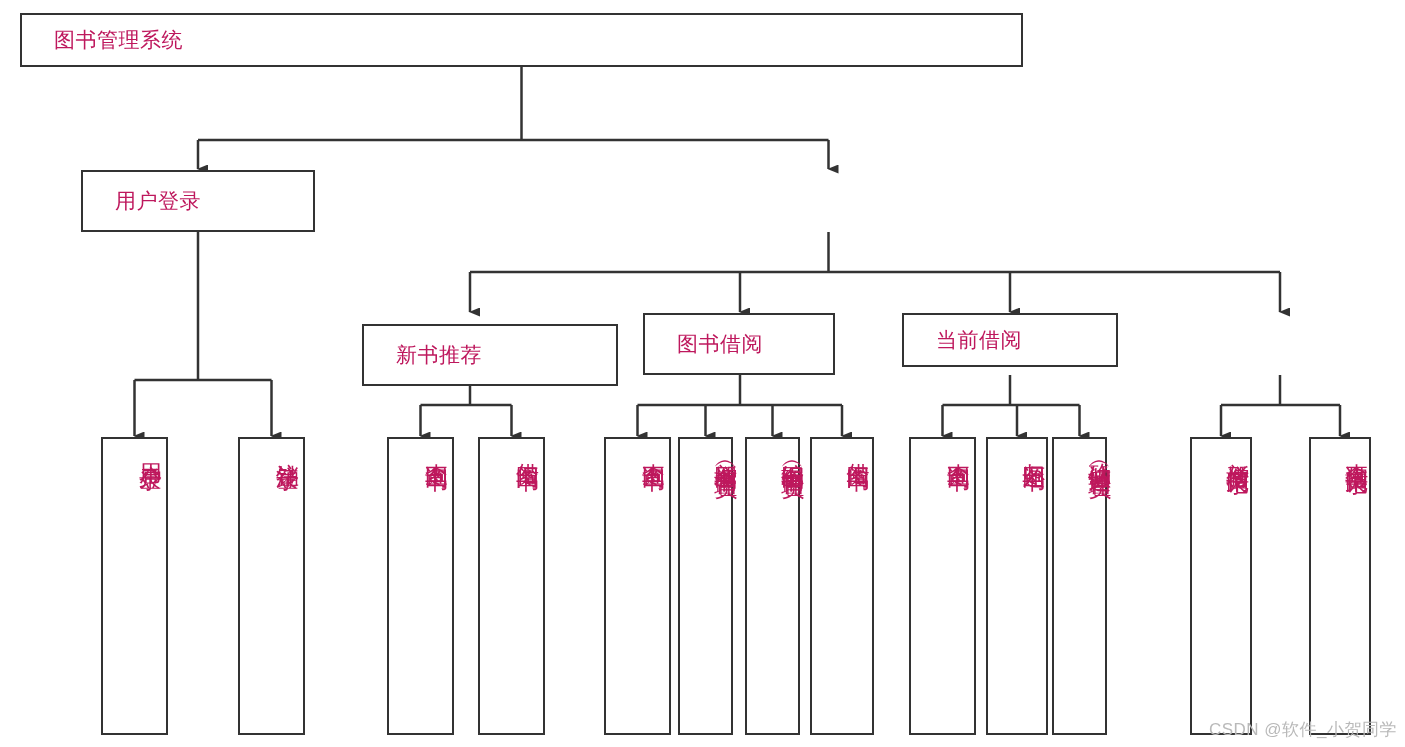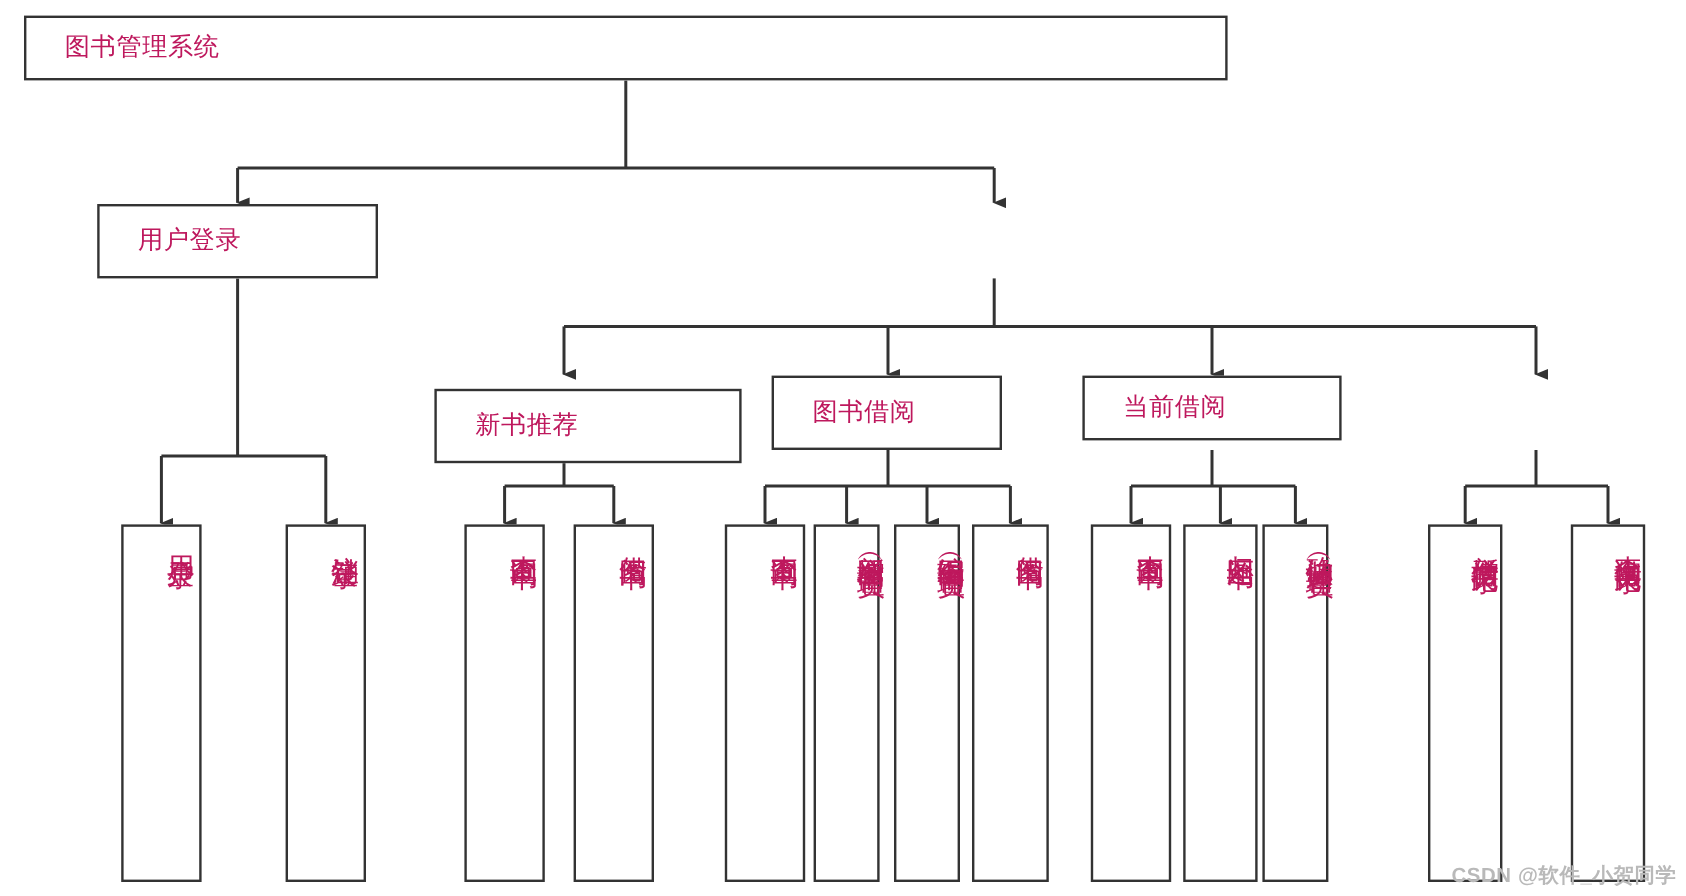--- a/index.html
+++ b/index.html
@@ -60,21 +60,20 @@
   }
   #watermark {
     position: absolute;
     right: 8px;
     bottom: 6px;
     font-size: 17px;
     color: #b9b9b9;
     z-index: 5;
     white-space: nowrap;
     letter-spacing: 0.5px;
-    font-weight: bold;
   }
 </style>
 </head>
 <body>
 
 <div id="canvas">
 
   <svg id="edges" viewBox="0 0 1405 747" xmlns="http://www.w3.org/2000/svg">
     <defs>
       <marker id="arrowhead" markerWidth="9" markerHeight="11" refX="4.5" refY="10" orient="auto" markerUnits="userSpaceOnUse">

